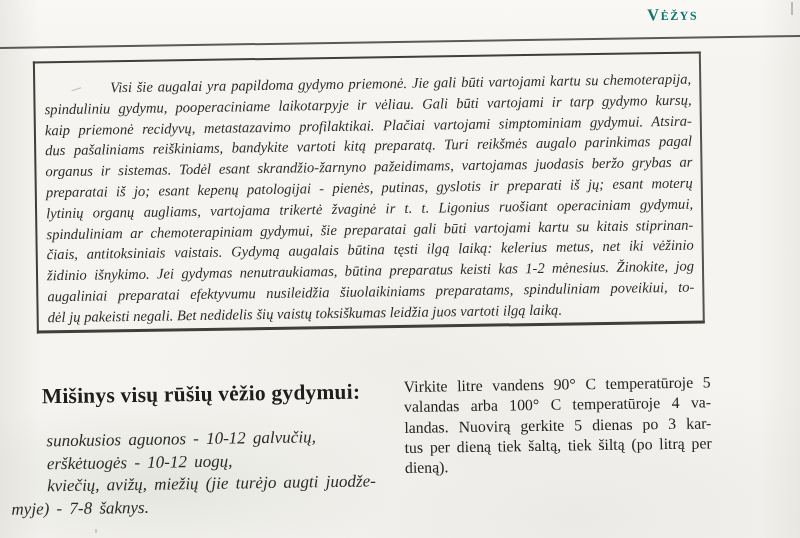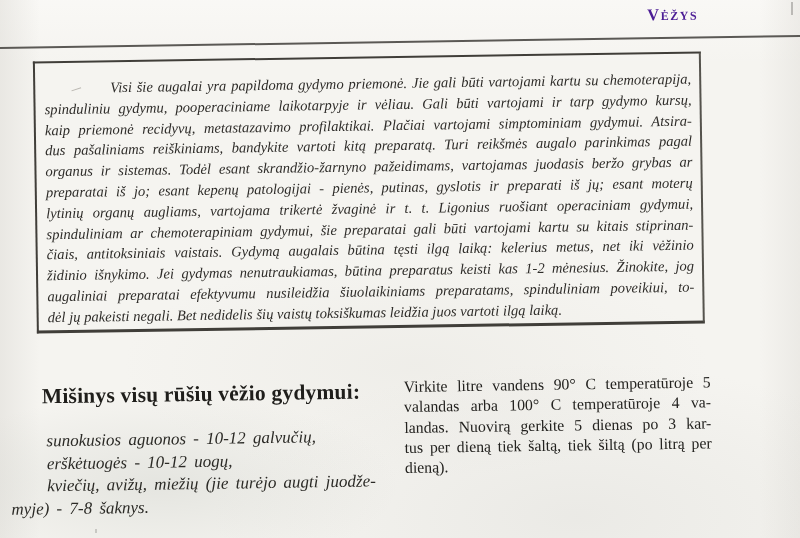--- a/index.html
+++ b/index.html
@@ -16,21 +16,21 @@
       radial-gradient(ellipse 520px 220px at 72% 96%, rgba(198,198,193,0.22), transparent 70%),
       radial-gradient(ellipse 420px 160px at 52% 68%, rgba(210,208,200,0.18), transparent 70%),
       linear-gradient(90deg, rgba(223,221,216,0.55), rgba(246,245,242,0) 5%, rgba(246,245,242,0) 95%, rgba(226,224,219,0.5)),
       linear-gradient(180deg, rgba(252,251,249,0.6), rgba(246,245,242,0) 12%);
   }
   .rot { position:absolute; inset:0; transform:rotate(-0.85deg); transform-origin:400px 270px; }
 
   .header-title {
     position:absolute; left:651px; top:9px;
     font-weight:bold; font-size:16.5px; letter-spacing:1.5px;
-    font-variant:small-caps; color:#4c1d95;
+    font-variant:small-caps; color:#0f766e;
   }
   .header-rule {
     position:absolute; left:-8px; top:41px; width:820px; height:2px;
     background: var(--rule, #5b5955);
   }
 
   .intro-box {
     position:absolute; left:36px; top:56px; width:668px; height:272px;
     box-sizing:border-box; padding:15px 8px 0 9px;
     border:2px solid var(--border, #403e39);

